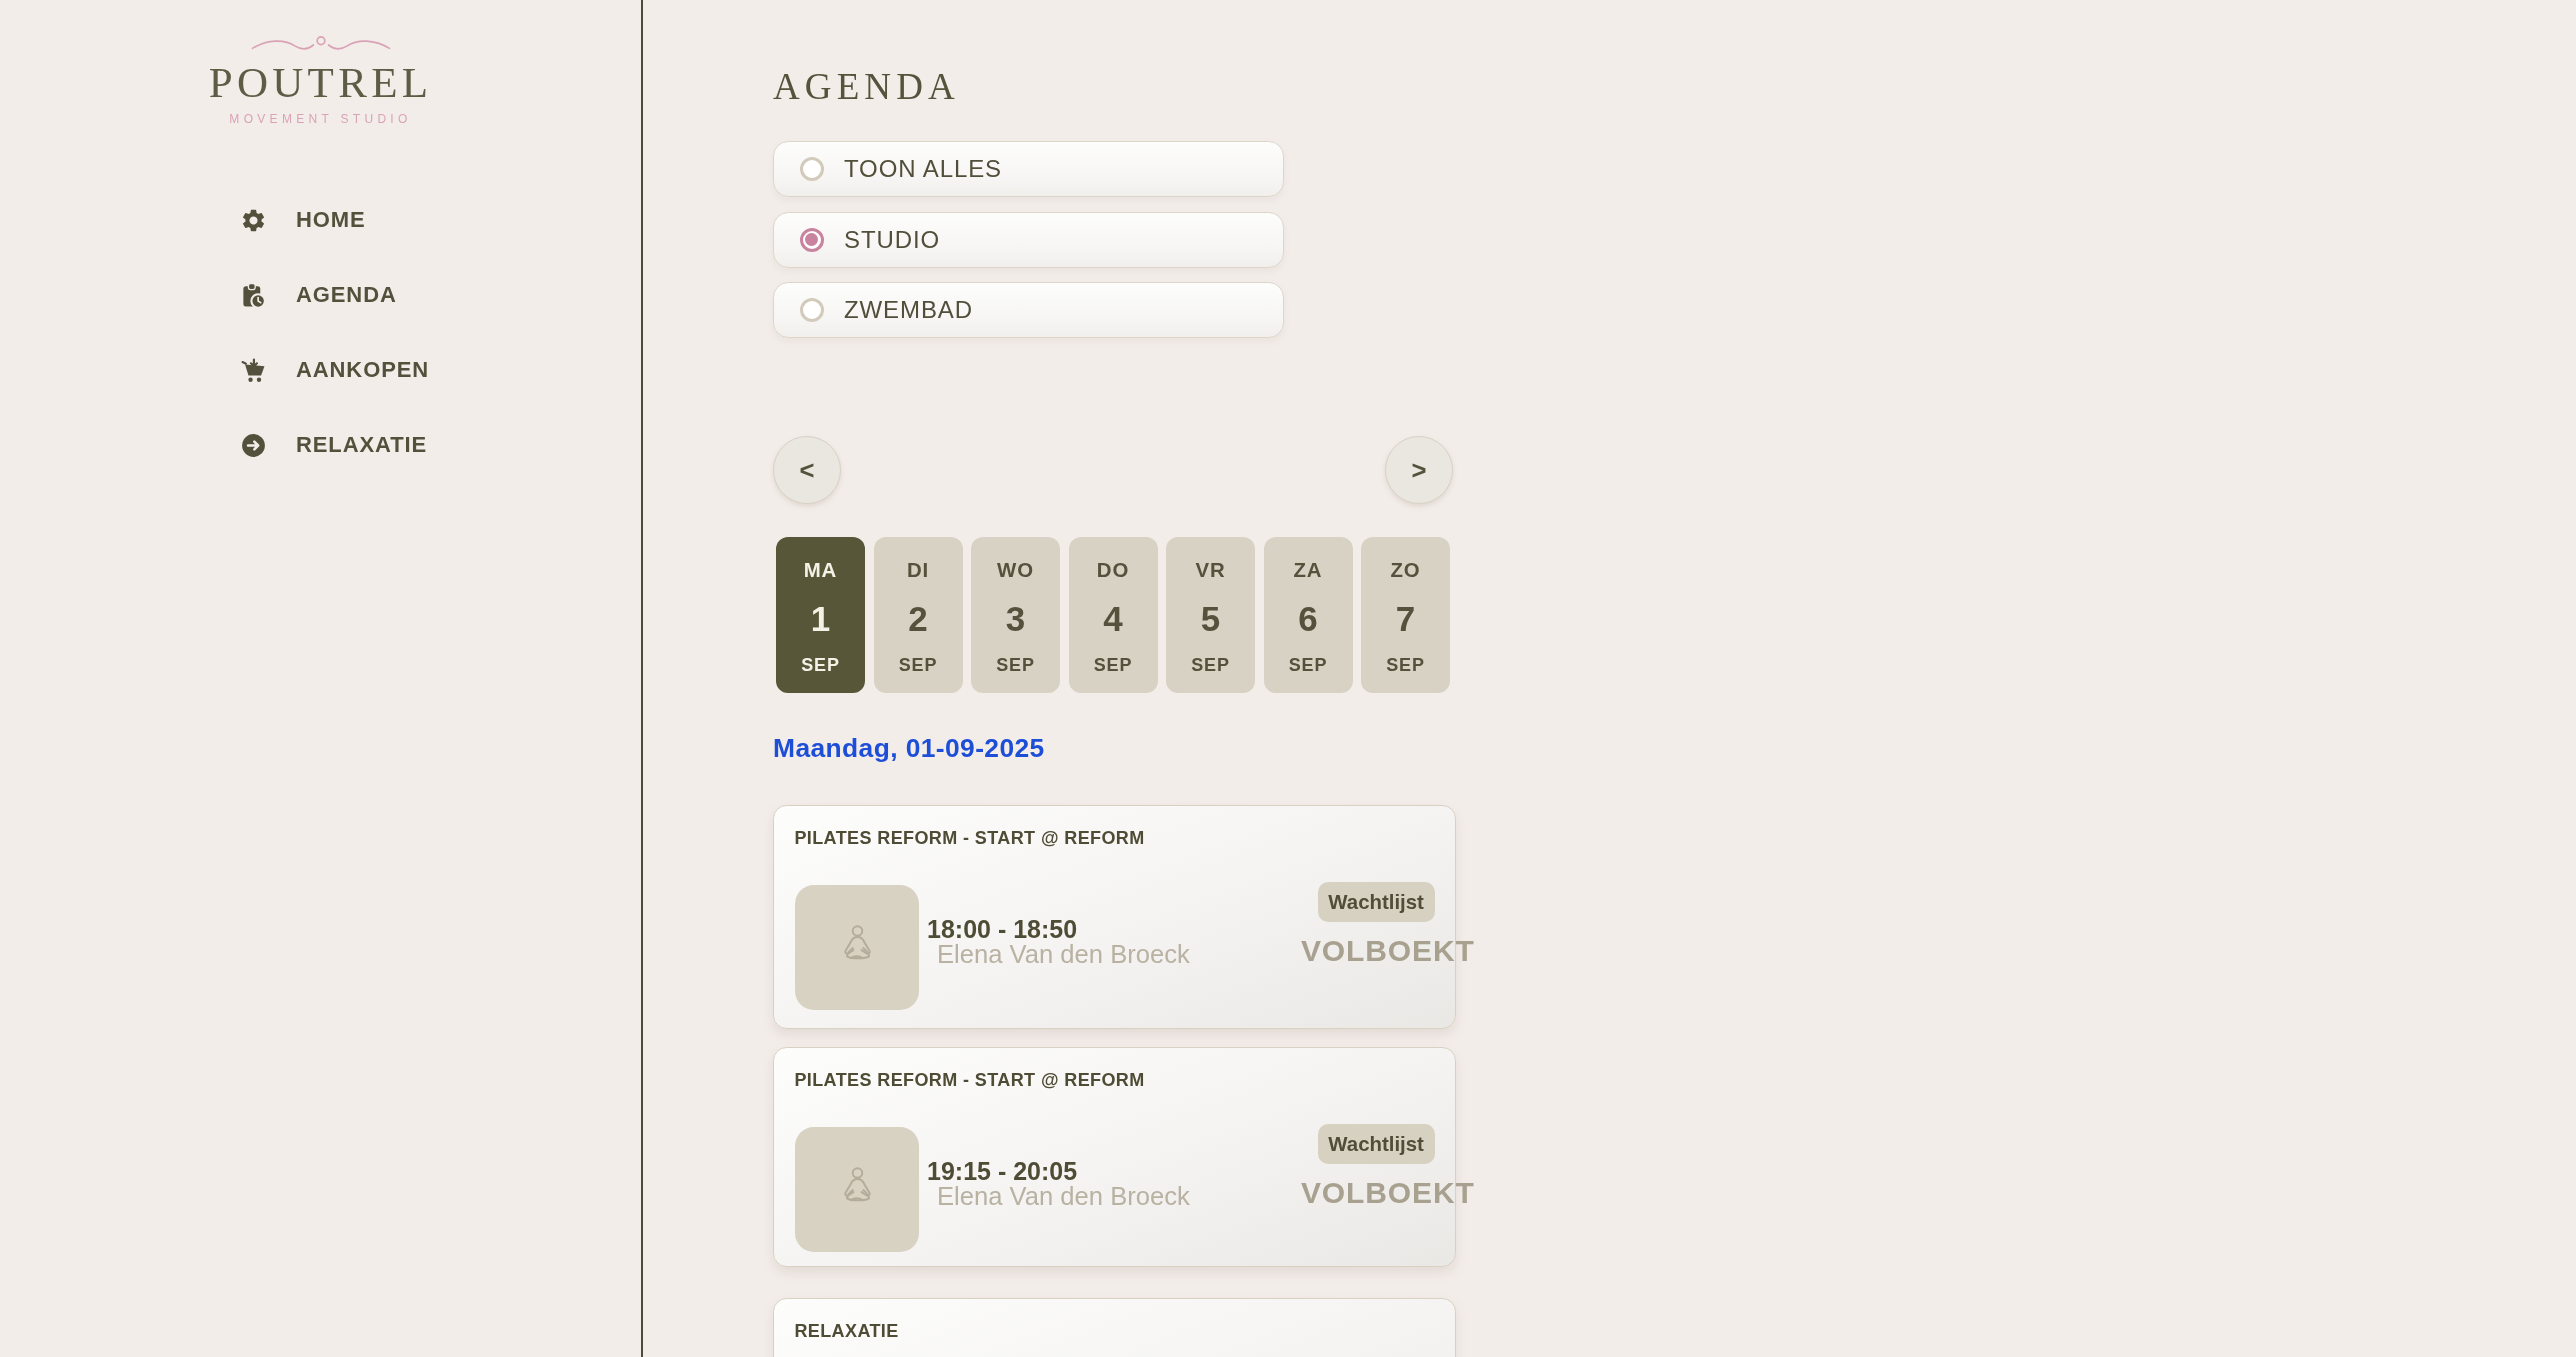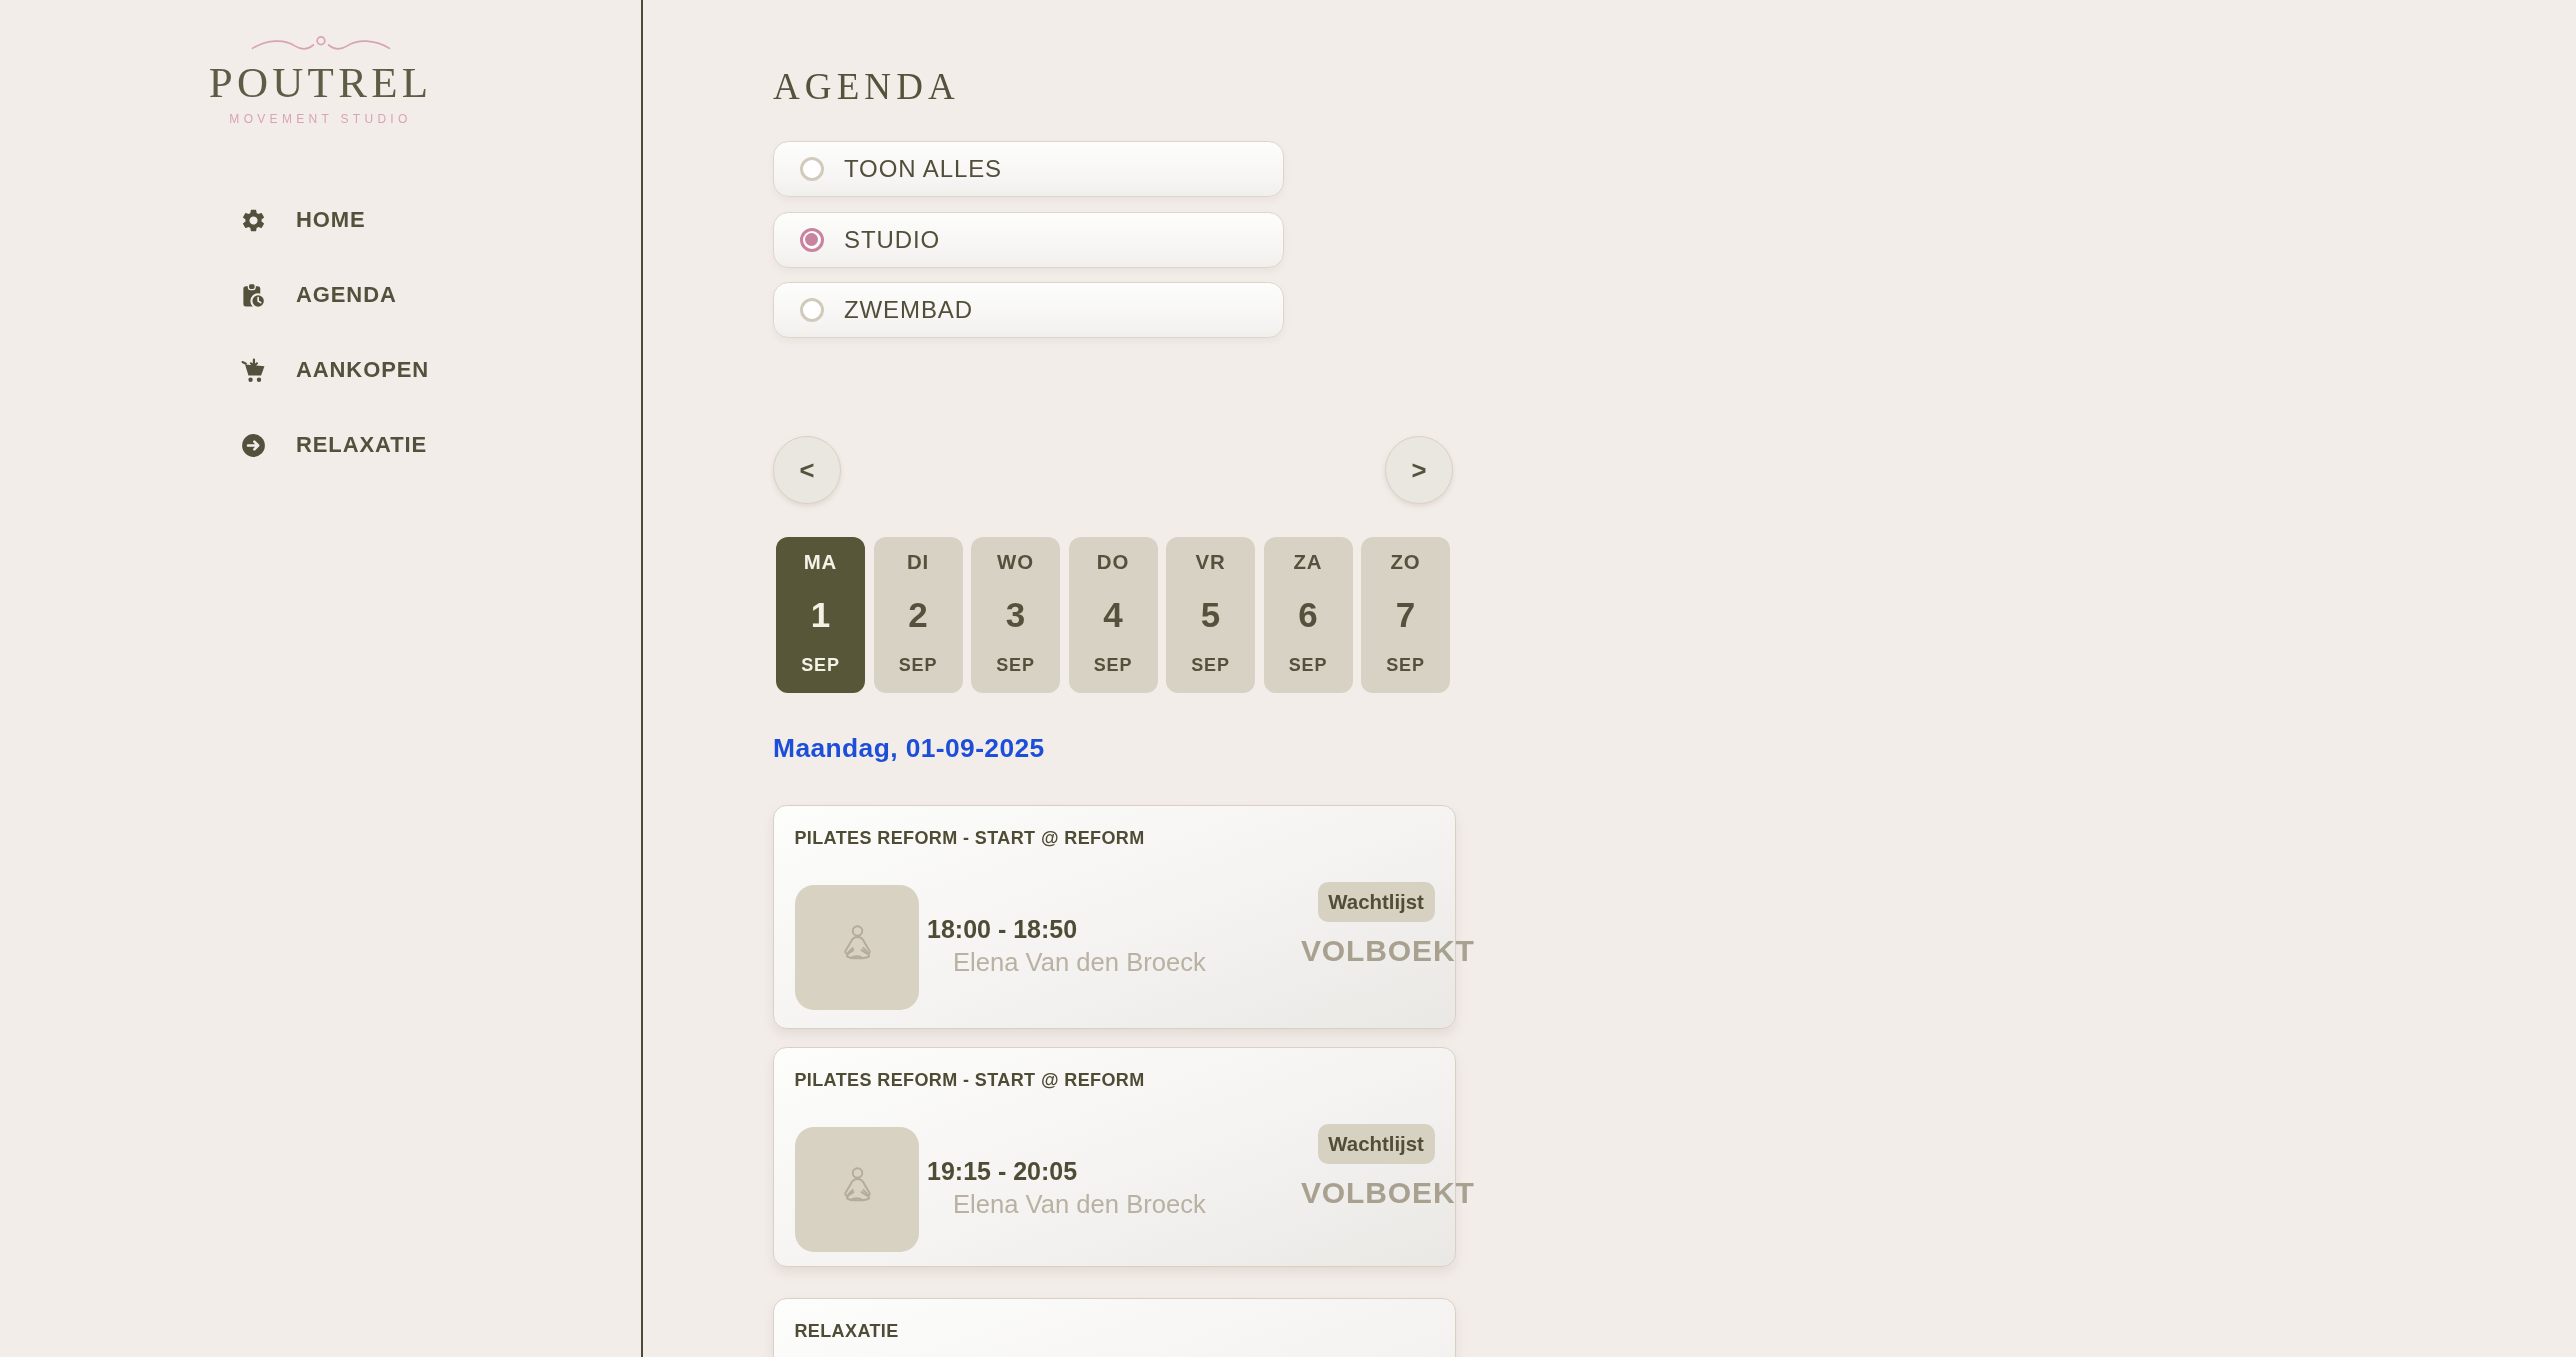--- a/index.html
+++ b/index.html
@@ -84,21 +84,21 @@
     cursor:pointer;
   }
   .week-arrow.prev { left:773px; }
   .week-arrow.next { left:1385px; }
 
   .week { position:absolute; left:776px; top:537px; display:flex; gap:8.5px; }
   .day-tile {
     width:89px; height:156px; border-radius:12px;
     background:#d8d2c4; color:#54523c;
     display:flex; flex-direction:column; align-items:center;
-    padding:14px 0 17px; justify-content:space-between;
+    padding:22px 0 17px; justify-content:space-between;
     cursor:pointer;
   }
   .day-tile.selected { background:#575639; color:#f4f1e6; }
   .day-dow  { font-size:20.4px; font-weight:700; letter-spacing:0.9px; }
   .day-date { font-size:35px; font-weight:700; }
   .day-mon  { font-size:18px; font-weight:700; letter-spacing:0.9px; }
 
   .day-heading {
     position:absolute; left:773px; top:733px;
     font-size:26.4px; font-weight:700; letter-spacing:0.4px; color:#1d4ed8;
@@ -121,22 +121,22 @@
     position:absolute; left:21px; top:79px;
     width:124px; height:125px; border-radius:19px;
     background:#d8d2c2;
     display:flex; align-items:center; justify-content:center;
   }
   .card-time {
     position:absolute; left:153px; top:109px;
     font-size:25px; font-weight:700; color:#4e4c35;
   }
   .card-instructor {
-    position:absolute; left:163px; top:142px;
-    font-size:25.6px; font-weight:400; color:#b9b1a2;margin-left:16px;
+    position:absolute; left:163px; top:134px;
+    font-size:25.6px; font-weight:400; color:#b9b1a2;
   }
   .waitlist-btn {
     position:absolute; right:20.4px; top:76px;
     width:117px; height:40px; border:none; border-radius:10.2px;
     background:#d7d1c1;
     font-family:"Liberation Sans", sans-serif;
     font-size:20.4px; font-weight:700; color:#504e39;
     cursor:pointer;
   }
   .card-status {

